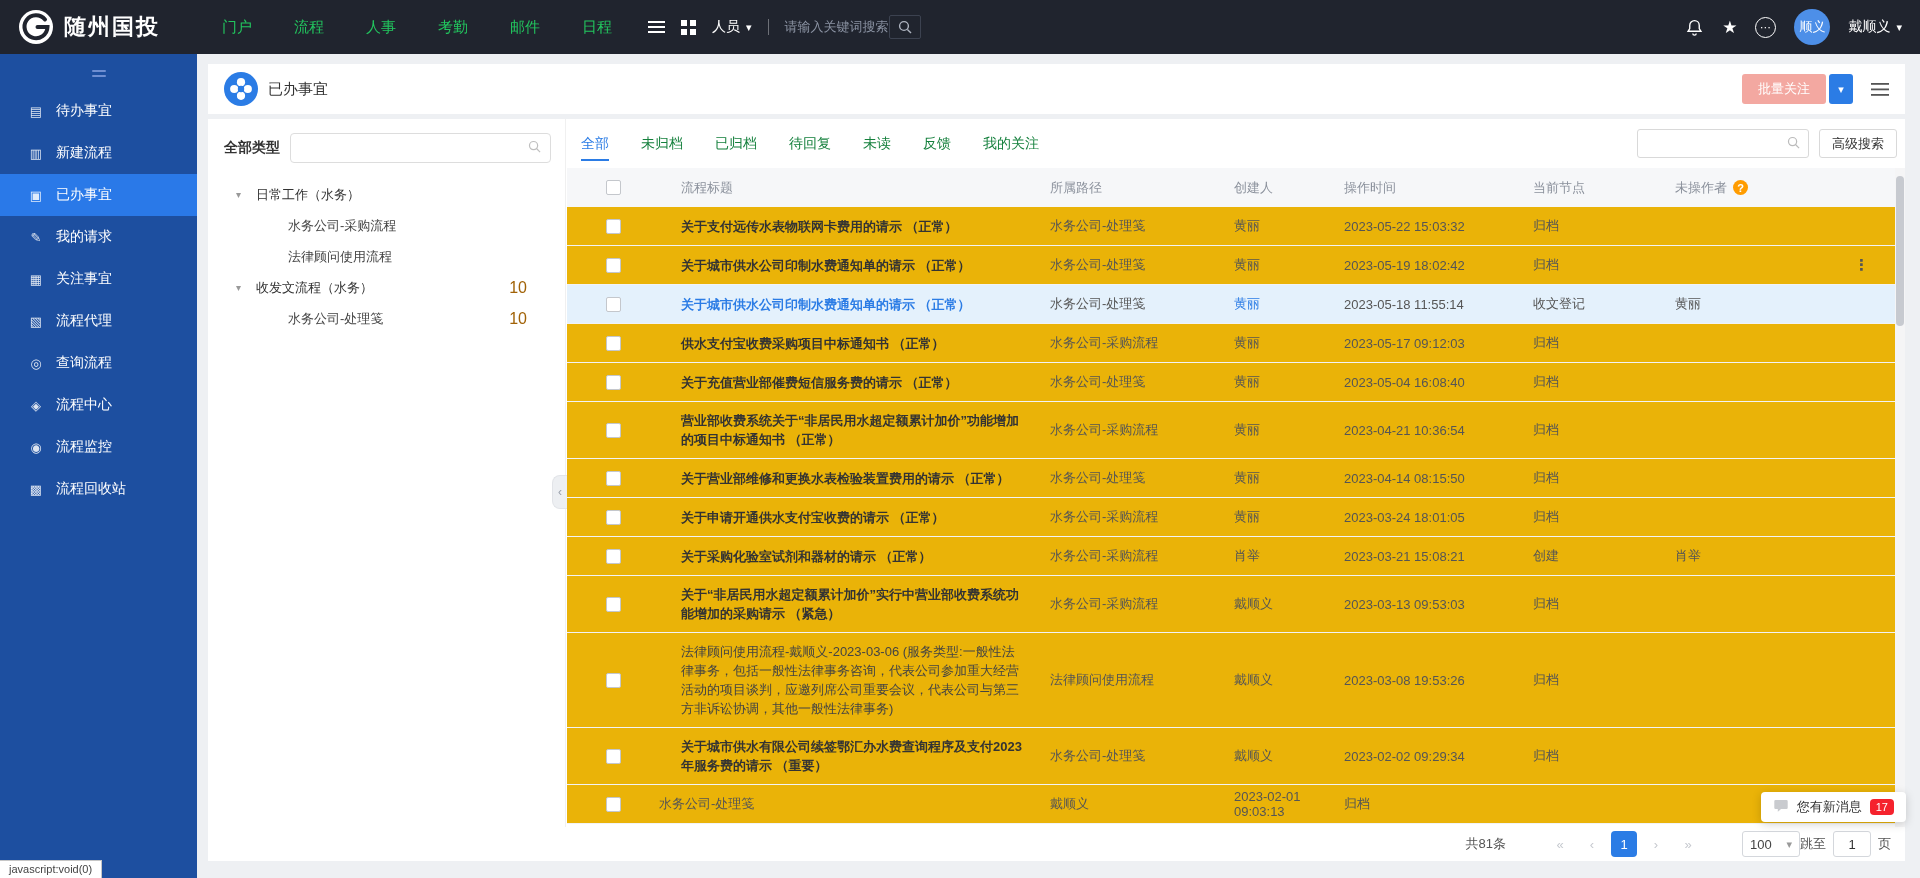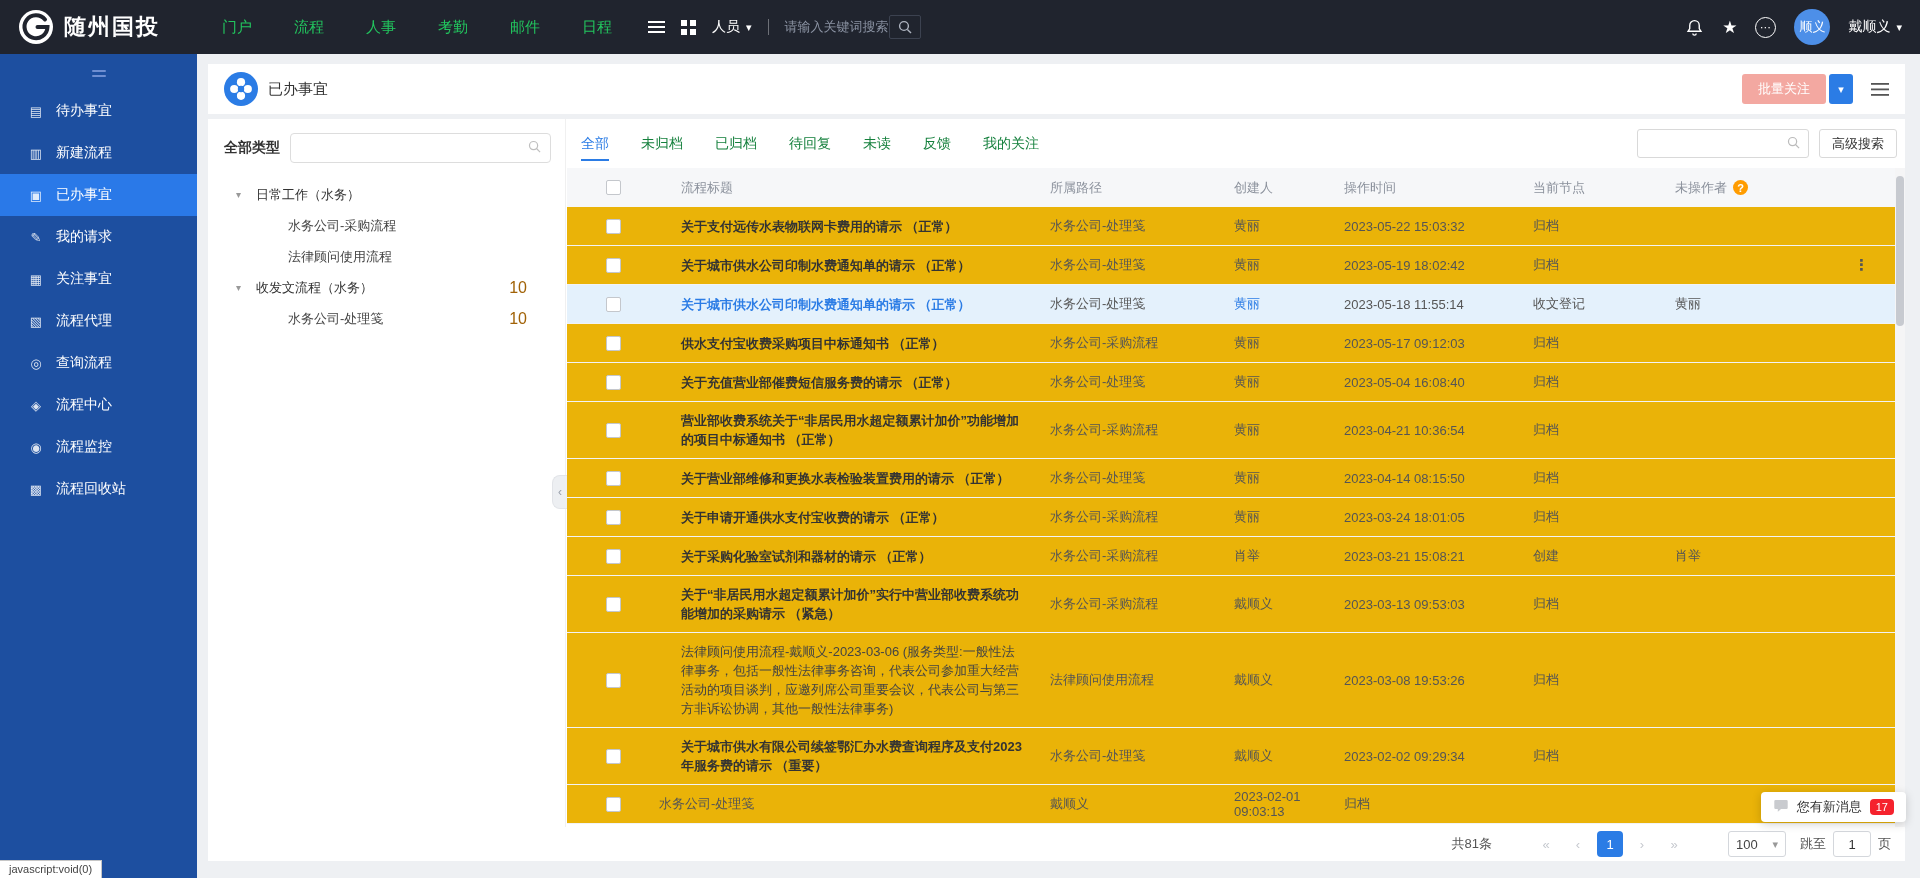--- a/index.html
+++ b/index.html
@@ -95,21 +95,21 @@
 
   .collapse-tab { position:absolute; left:344px; top:356px; width:15px; height:34px; background:#edeff2; border:1px solid #e2e4e8; border-right:none; border-radius:8px 0 0 8px; display:flex; align-items:center; justify-content:center; color:#9aa0aa; font-size:12px; cursor:pointer; z-index:3; }
 
   
   .list-footer { position:absolute; left:377px; right:0; bottom:0; height:34px; display:flex; align-items:center; justify-content:flex-end; padding:0 14px; font-size:13px; color:#555; background:#fff; }
   .total { margin-right:38px; color:#555; }
   .pg { width:26px; height:26px; display:flex; align-items:center; justify-content:center; color:#c6c9cf; font-size:13px; border-radius:4px; margin:0 3px; cursor:pointer; }
   .pg.current { background:#2b7ce5; color:#fff; }
   .page-size { width:58px; height:26px; border:1px solid #d4d7dc; border-radius:3px; display:flex; align-items:center; justify-content:space-between; padding:0 7px; color:#444; margin-left:38px; cursor:pointer; }
   .page-size .caret { color:#999; }
-  .jump { display:flex; align-items:center; gap:7px; margin-left:14px; color:#555; }
+  .jump { display:flex; align-items:center; gap:7px; color:#555; }
   .jump input { width:38px; height:26px; border:1px solid #d4d7dc; border-radius:3px; text-align:center; font-size:13px; color:#333; outline:none; font-family:inherit; }
 
   
   .toast { position:absolute; right:14px; bottom:56px; height:30px; background:#fff; border-radius:4px; box-shadow:0 2px 10px rgba(0,0,0,.18); display:flex; align-items:center; gap:8px; padding:0 12px; z-index:8; cursor:pointer; }
   .toast-text { color:#333; font-size:13px; }
   .toast-badge { background:#f5222d; color:#fff; font-size:11px; border-radius:4px; padding:1px 6px; line-height:14px; }
 </style>
 </head>
 <body>
 

